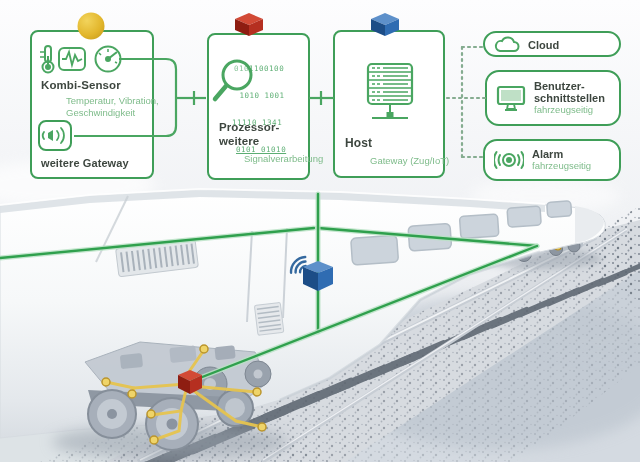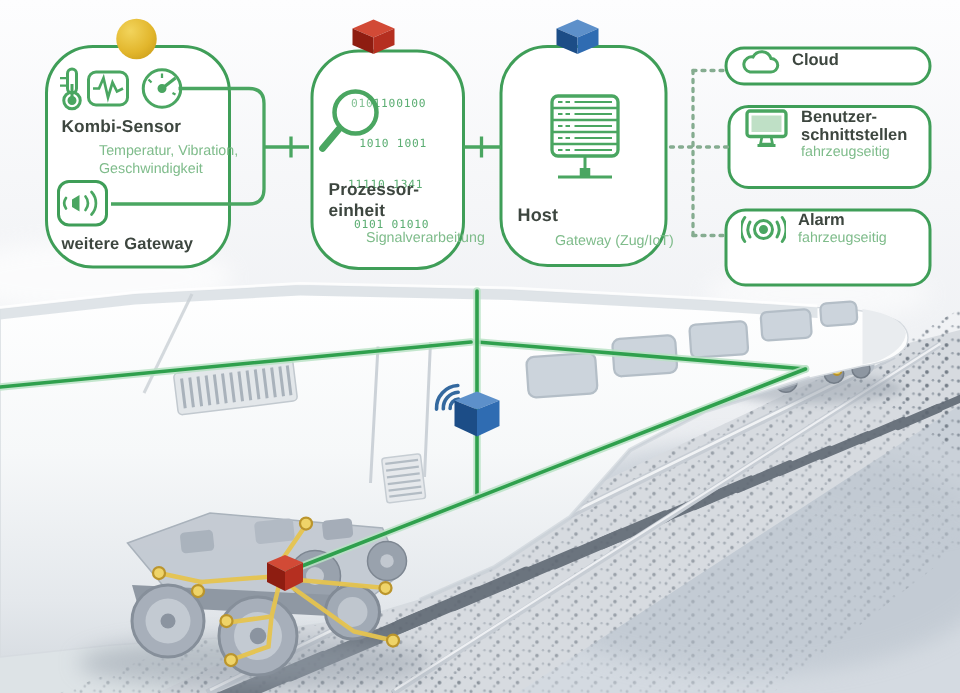--- a/index.html
+++ b/index.html
@@ -1,27 +1,27 @@
 <!DOCTYPE html>
 <html><head>
 <meta charset="utf-8">
 <style>
   html,body{margin:0;padding:0;}
   body{font-family:"Liberation Sans", sans-serif; background:#ffffff;}
   #stage{position:relative;width:640px;height:462px;overflow:hidden;background:#fbfcfd;}
   #scene,#overlay{position:absolute;left:0;top:0;}
   #scene{z-index:0;}
   #overlay{z-index:3;pointer-events:none;}
-  .box{position:absolute;background:#ffffff;border:2.5px solid #3f9e58;border-radius:32px;z-index:2;box-sizing:border-box;}
+  .box{position:absolute;background:#ffffff;border:2.5px solid #3f9e58;border-radius:8px;z-index:2;box-sizing:border-box;}
   .pill{border-radius:14px;}
   .title{position:absolute;font-size:11.5px;font-weight:bold;color:#3d463f;letter-spacing:0.1px;white-space:nowrap;}
   .subtitle{position:absolute;font-size:9.5px;color:#7fbc8b;white-space:nowrap;margin-left:25px;}
   .binary{position:absolute;left:15px;top:11px;font-family:"DejaVu Sans Mono", monospace;font-size:7.5px;line-height:9px;color:#5cae73;letter-spacing:0.5px;white-space:pre;}
   .minibox{position:absolute;border:2px solid #3f9e58;border-radius:8px;background:#fff;box-sizing:border-box;}
-  .outbox{display:flex;}
+  .outbox{display:flex;align-items:center;}
   .outtext{margin-left:8px;line-height:12px;}
   .outtext .t{font-size:11px;font-weight:bold;color:#3d463f;}
   .outtext .s{font-size:9.5px;color:#7fbc8b;}
   svg{display:block;}
 </style>
 </head>
 <body>
 
 <div id="stage">
 
@@ -262,28 +262,28 @@
       </svg>
     </div>
     <div class="title" style="left:9px;top:125px;font-size:11px;">weitere Gateway</div>
   </div>
 
   <div class="box" style="left:207px;top:33px;width:103px;height:147px;">
     <div class="binary">
       <div style="padding-left:10px;">0101100100</div>
       <div style="padding-left:14px;text-align:center;">1010 1001</div>
       <div style="padding-left:8px;">11110 1341</div>
-      <div style="padding-left:12px;">0101 01010</div>
+      <div style="padding-left:12px;text-decoration:underline;">0101 01010</div>
     </div>
     <svg width="60" height="58" viewBox="0 0 60 58" style="position:absolute;left:2px;top:18px;">
       <circle cx="26" cy="22" r="14" fill="rgba(255,255,255,0.25)" stroke="#4aa661" stroke-width="3"></circle>
       <path d="M15,33 L4,46" stroke="#4aa661" stroke-width="4.5" stroke-linecap="round"></path>
     </svg>
     <div class="title" style="left:10px;top:86px;">Prozessor-</div>
-    <div class="title" style="left:10px;top:100px;">einheit</div>
+    <div class="title" style="left:10px;top:100px;">weitere</div>
     <div class="subtitle" style="left:10px;top:118px;">Signalverarbeitung</div>
   </div>
 
   <div class="box" style="left:333px;top:30px;width:112px;height:148px;">
     <svg width="64" height="62" viewBox="0 0 64 62" style="position:absolute;left:23px;top:30px;">
       <g fill="none" stroke="#4aa661" stroke-width="2.2">
         <rect x="10" y="2" width="44" height="40" rx="4"></rect>
         <path d="M10,10 H54 M10,18 H54 M10,26 H54 M10,34 H54" stroke-width="1.6"></path>
         <g stroke-width="1.4">
           <path d="M14,6 h3 M19,6 h3 M25,6 H50 M14,14 h3 M19,14 h3 M25,14 H50 M14,22 h3 M19,22 h3 M25,22 H50 M14,30 h3 M19,30 h3 M25,30 H50 M14,38 h3 M19,38 h3 M25,38 H50"></path>
@@ -313,21 +313,21 @@
         <path d="M9,25 H21" stroke-width="2"></path>
       </g>
     </svg>
     <div class="outtext">
       <div class="t">Benutzer-</div>
       <div class="t">schnittstellen</div>
       <div class="s">fahrzeugseitig</div>
     </div>
   </div>
 
-  <div class="box pill outbox" style="left:483px;top:139px;width:138px;height:52px;">
+  <div class="box pill outbox" style="left:483px;top:139px;width:138px;height:42px;">
     <svg width="30" height="24" viewBox="0 0 30 24" style="margin-left:9px;">
       <g fill="none" stroke="#4aa661" stroke-width="2" stroke-linecap="round">
         <circle cx="15" cy="12" r="6"></circle>
         <circle cx="15" cy="12" r="2" fill="#4aa661"></circle>
         <path d="M6,7 A10,10 0 0 0 6,17"></path>
         <path d="M2.5,4 A14,14 0 0 0 2.5,20"></path>
         <path d="M24,7 A10,10 0 0 1 24,17"></path>
         <path d="M27.5,4 A14,14 0 0 1 27.5,20"></path>
       </g>
     </svg>

